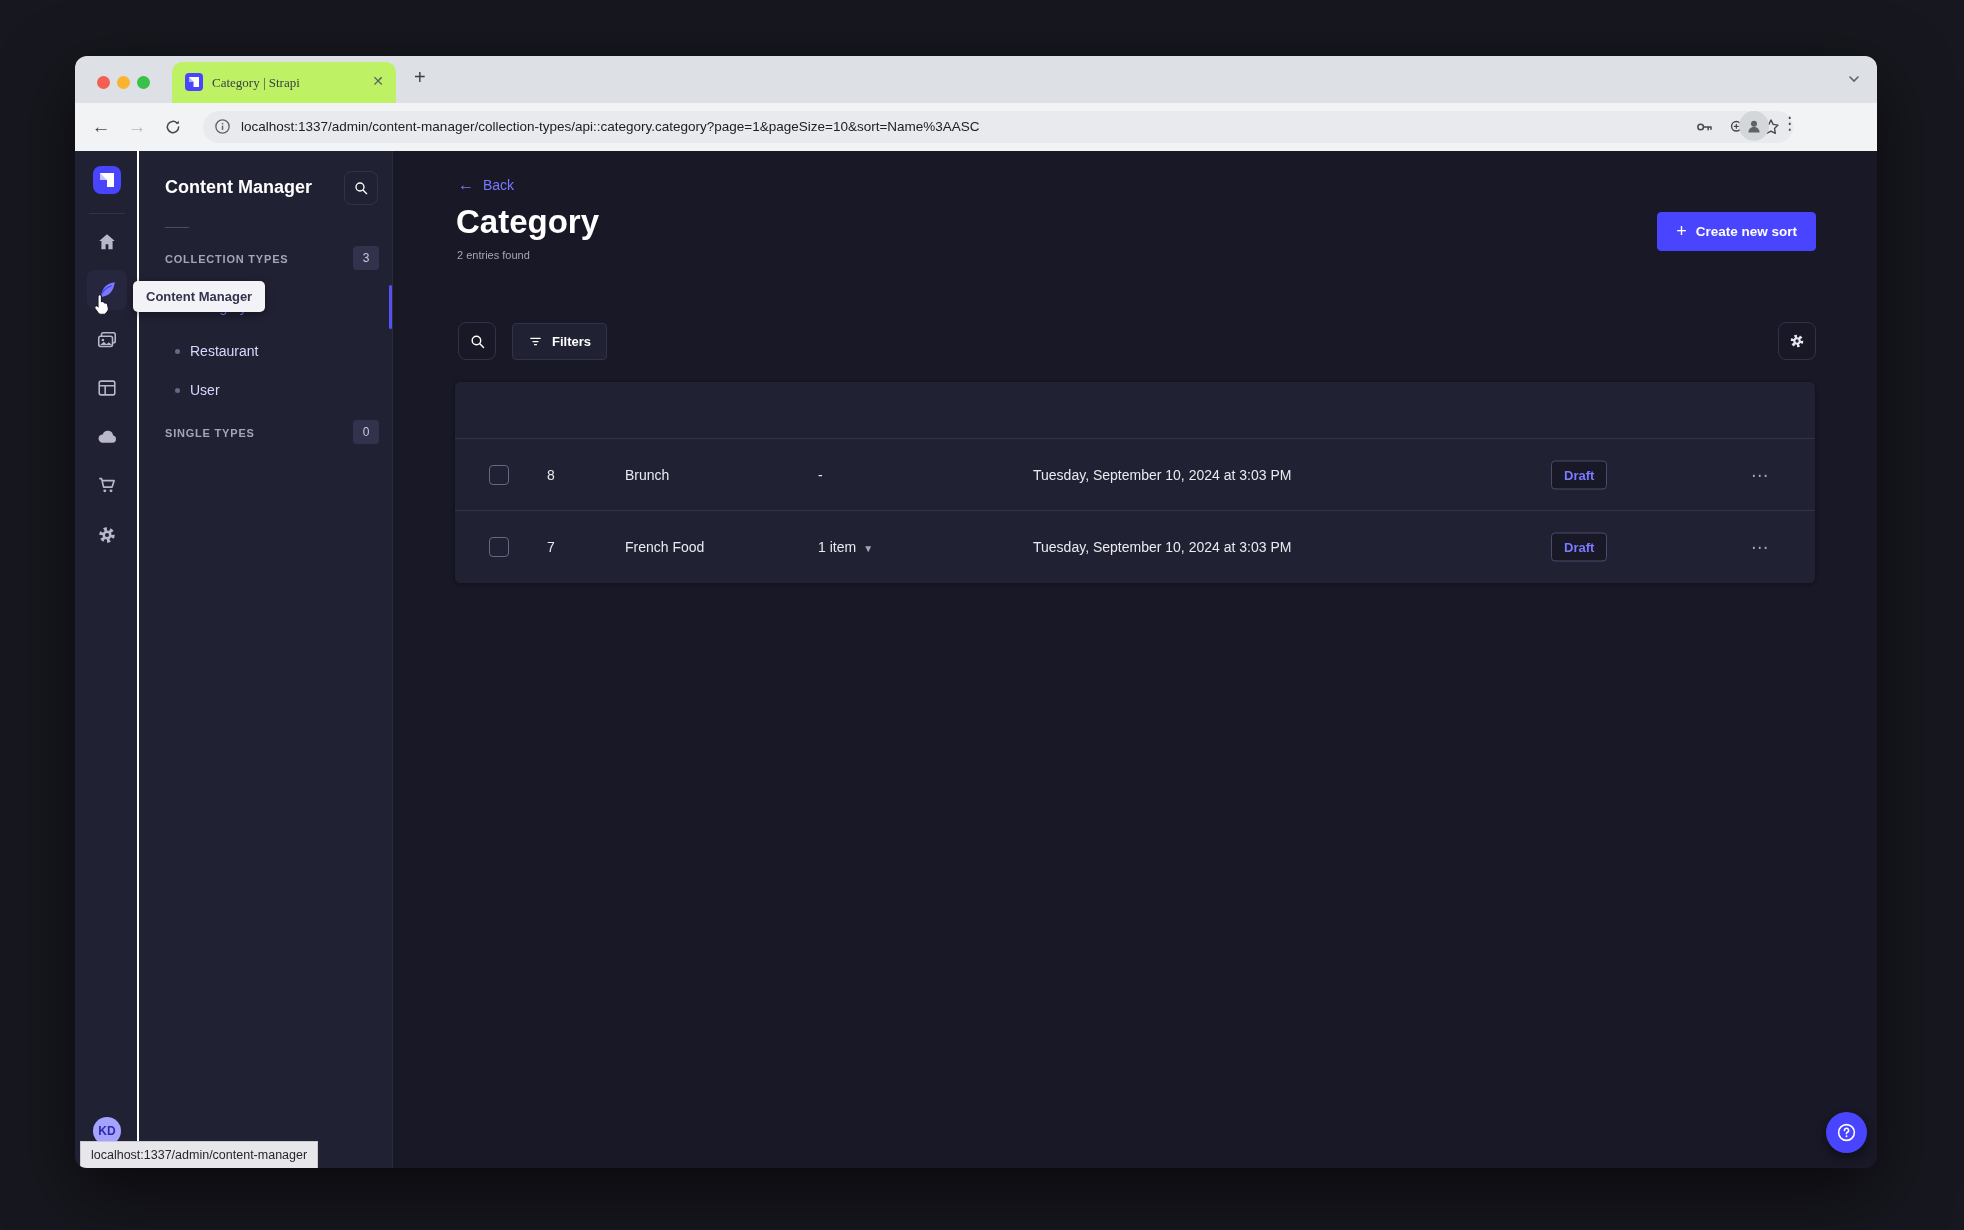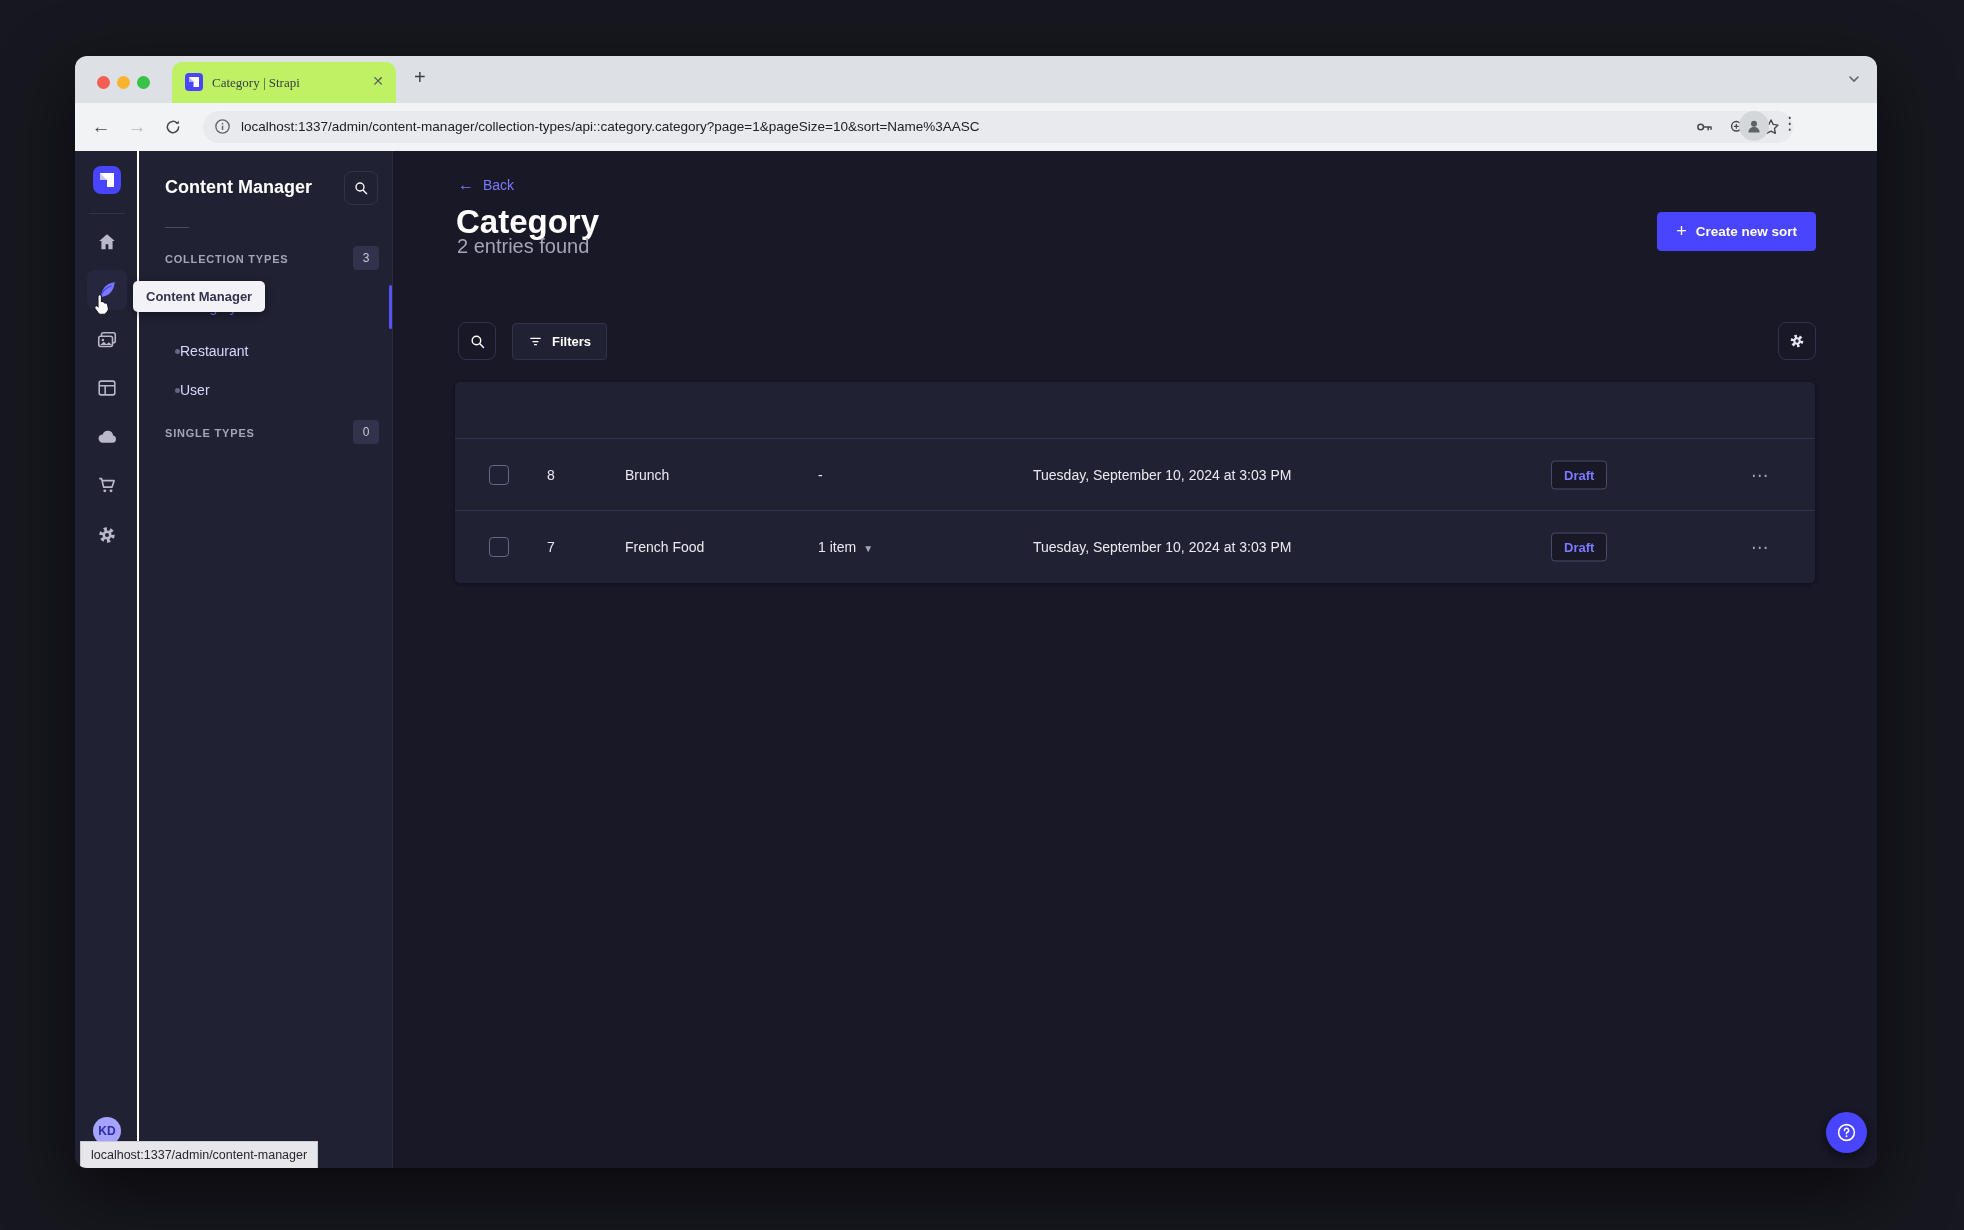--- a/index.html
+++ b/index.html
@@ -79,41 +79,41 @@
     display:flex; align-items:center; justify-content:center;
   }
   .subnav-divider{ position:absolute; left:26px; top:76px; width:24px; height:1px; background:#4a4a6a; }
   .section-label{ position:absolute; left:26px; font-size:11px; font-weight:700; letter-spacing:.8px; color:#a5a5ba; }
   .count-badge{
     position:absolute; left:214px; width:26px; height:24px; background:#32324d; border-radius:4px;
     color:#c9c9dd; font-size:12px; display:flex; align-items:center; justify-content:center;
   }
   .nav-item{ position:absolute; left:0; width:254px; height:38px; display:flex; align-items:center; }
   .nav-item .bullet{ margin-left:36px; width:5px; height:5px; border-radius:50%; background:#666687; }
-  .nav-item .lbl{ font-size:14px; color:#d9d8ff; }
+  .nav-item .lbl{ margin-left:10px; font-size:14px; color:#d9d8ff; }
   .nav-item.active .bullet{ background:#7b79ff; }
   .nav-item.active .lbl{ color:#7b79ff; }
   .active-indicator{ position:absolute; right:0; top:134px; width:3px; height:44px; background:#5651f2; border-radius:2px; }
   .cm-tooltip{
     position:absolute; left:58px; top:130px; height:31px; padding:0 13px;
     background:#f3f3f7; border-radius:5px; box-shadow:0 2px 8px rgba(0,0,0,.45);
     display:flex; align-items:center; font-size:13px; font-weight:700; color:#32324d; z-index:30;
   }
   .status-bar{
     position:absolute; left:5px; top:990px; height:27px; padding:0 10px;
     background:#e6e6eb; border:1px solid #c9c9d2; border-bottom:none;
     display:flex; align-items:center; font-size:12.5px; color:#26262f; z-index:31; white-space:nowrap;
   }
   .cursor-hand{ position:absolute; left:16px; top:141px; z-index:40; }
   
   .main{ position:absolute; left:318px; top:0; width:1484px; height:100%; }
   .back-link{ position:absolute; left:65px; top:25px; display:flex; align-items:center; gap:9px;
     color:#7b79ff; font-size:14px; }
   .page-title{ position:absolute; left:63px; top:52px; font-size:33px; font-weight:700; color:#ffffff; }
-  .page-subtitle{ position:absolute; left:64px; top:84px; font-size:20px; color:#a5a5ba; }
+  .page-subtitle{ position:absolute; left:64px; top:98px; font-size:11px; color:#a5a5ba; }
   .create-btn{
     position:absolute; right:61px; top:61px; height:39px; padding:0 18px;
     background:#4945ff; border-radius:4px; border:1px solid #4945ff;
     display:flex; align-items:center; gap:9px; color:#ffffff; font-size:13.5px; font-weight:600;
   }
   .icon-btn{
     position:absolute; width:38px; height:38px; border:1px solid #32324d; border-radius:8px;
     display:flex; align-items:center; justify-content:center; background:transparent;
   }
   .search-btn{ left:65px; top:171px; }

